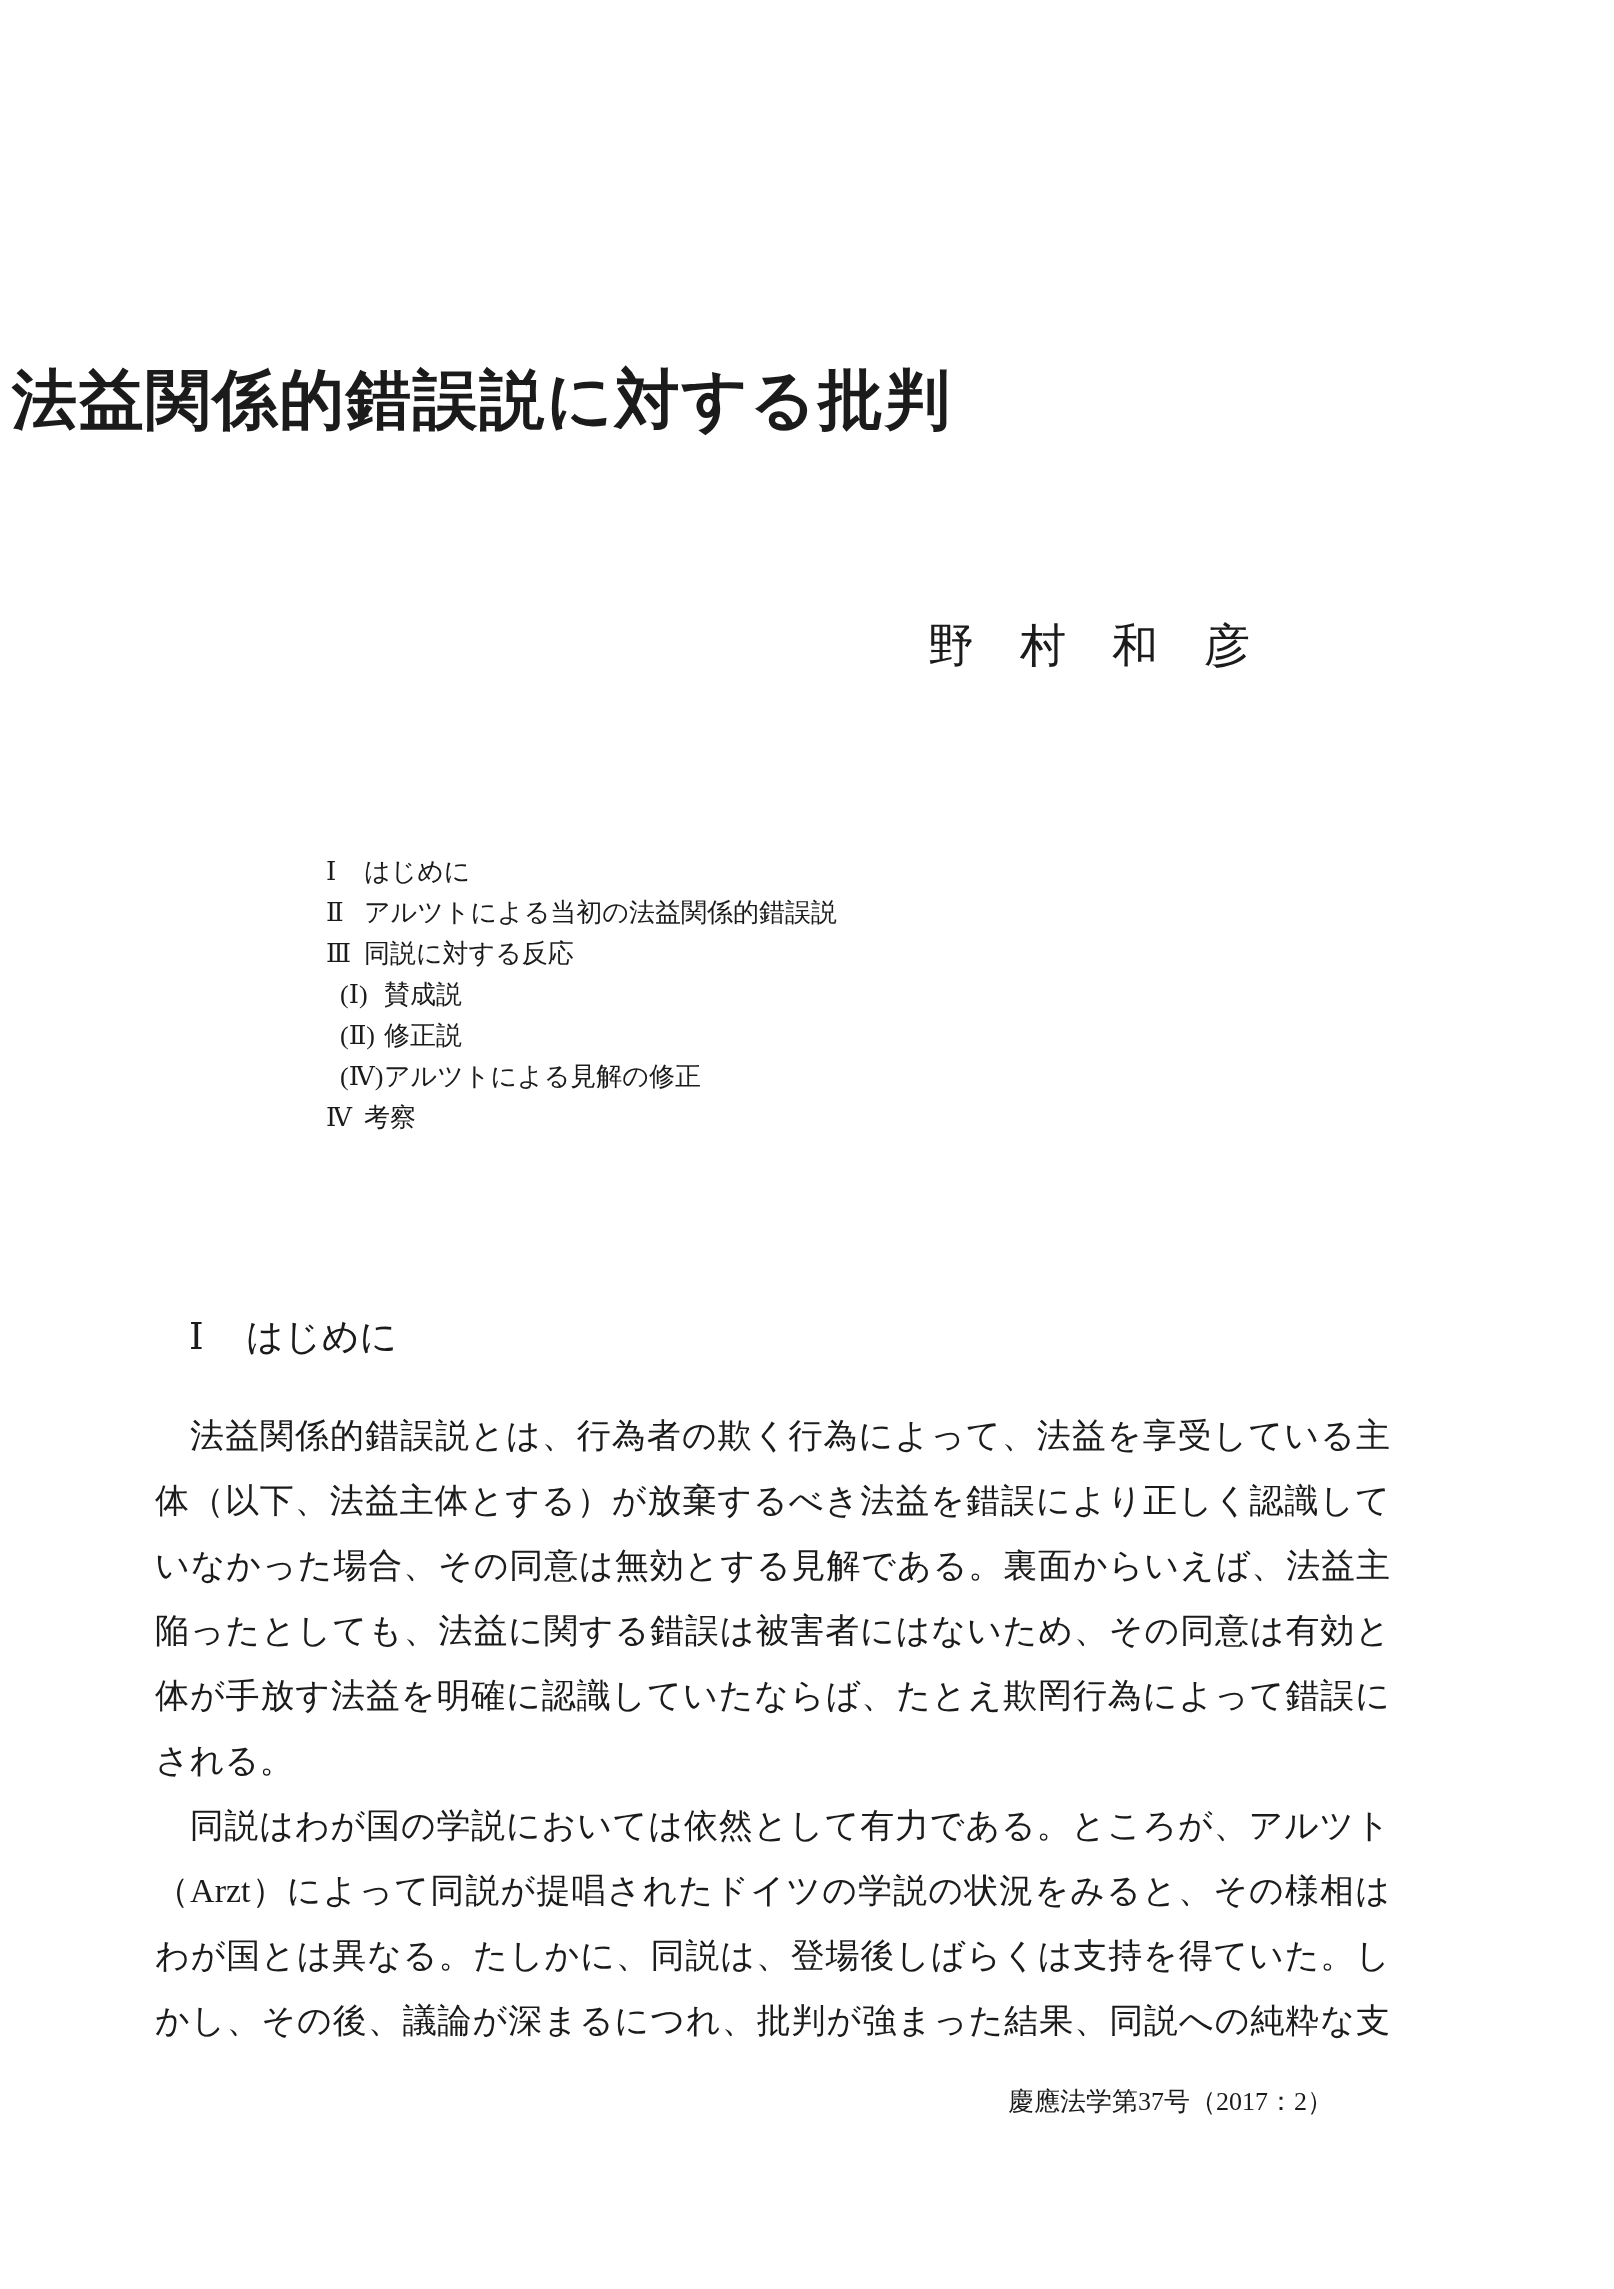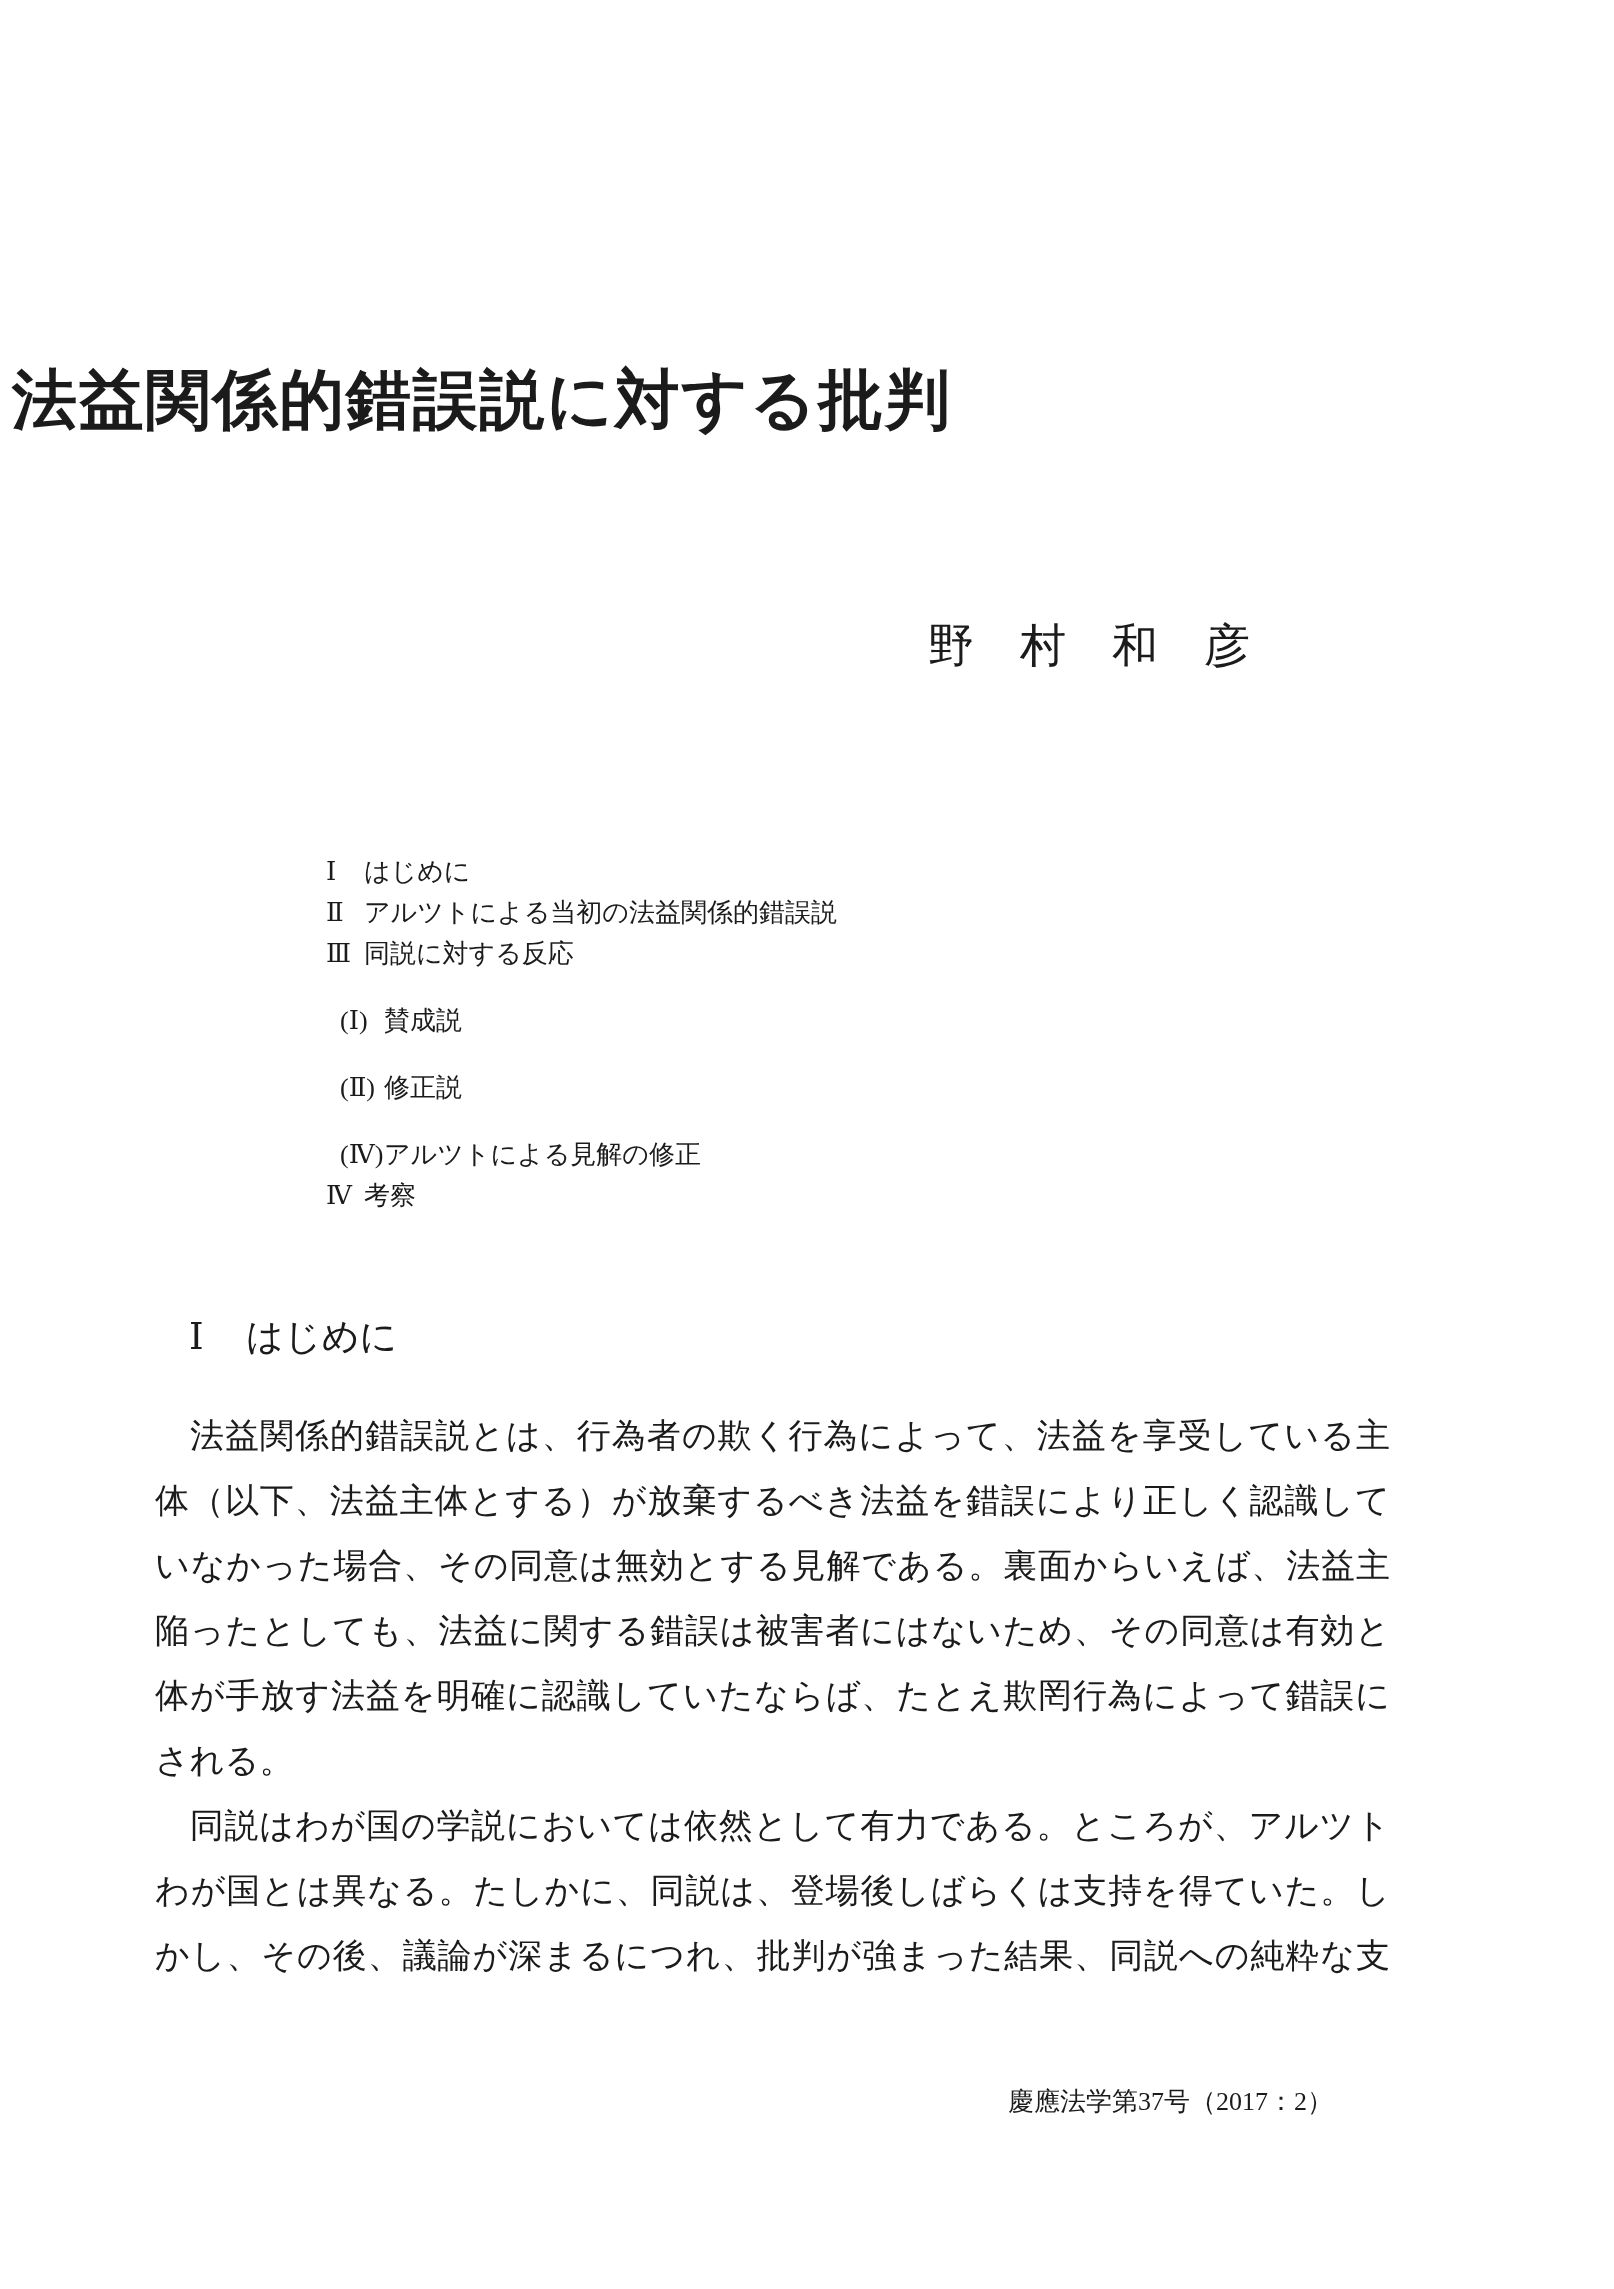--- a/index.html
+++ b/index.html
@@ -32,21 +32,21 @@
   }
   .toc {
     position: absolute;
     left: 326px;
     top: 851px;
     font-size: 26px;
     line-height: 41px;
   }
   .toc-item { white-space: nowrap; }
   .toc-item .toc-num { display: inline-block; width: 38px; }
-  .toc-item.sub { padding-left: 14px; margin-top: 26px; }
+  .toc-item.sub { padding-left: 14px; }
   .toc-item.sub .toc-num { width: 44px; }
   .section-heading {
     position: absolute;
     left: 189px;
     top: 1312px;
     font-size: 37px;
     font-weight: 500;
     white-space: nowrap;
   }
   .section-heading .sec-num { display: inline-block; width: 57px; }
@@ -98,19 +98,20 @@
     <div class="para">
       <div class="line">　法益関係的錯誤説とは、行為者の欺く行為によって、法益を享受している主</div>
       <div class="line">体（以下、法益主体とする）が放棄するべき法益を錯誤により正しく認識して</div>
       <div class="line">いなかった場合、その同意は無効とする見解である。裏面からいえば、法益主</div>
       <div class="line">陥ったとしても、法益に関する錯誤は被害者にはないため、その同意は有効と</div>
       <div class="line">体が手放す法益を明確に認識していたならば、たとえ欺罔行為によって錯誤に</div>
       <div class="line no-just">される。</div>
     </div>
     <div class="para">
       <div class="line">　同説はわが国の学説においては依然として有力である。ところが、アルツト</div>
+      <div class="line">（Arzt）によって同説が提唱されたドイツの学説の状況をみると、その様相は</div>
       <div class="line">わが国とは異なる。たしかに、同説は、登場後しばらくは支持を得ていた。し</div>
       <div class="line">かし、その後、議論が深まるにつれ、批判が強まった結果、同説への純粋な支</div>
     </div>
   </div>
 
 <div class="footer">慶應法学第37号（2017：2）</div>
 
 
 </body></html>

